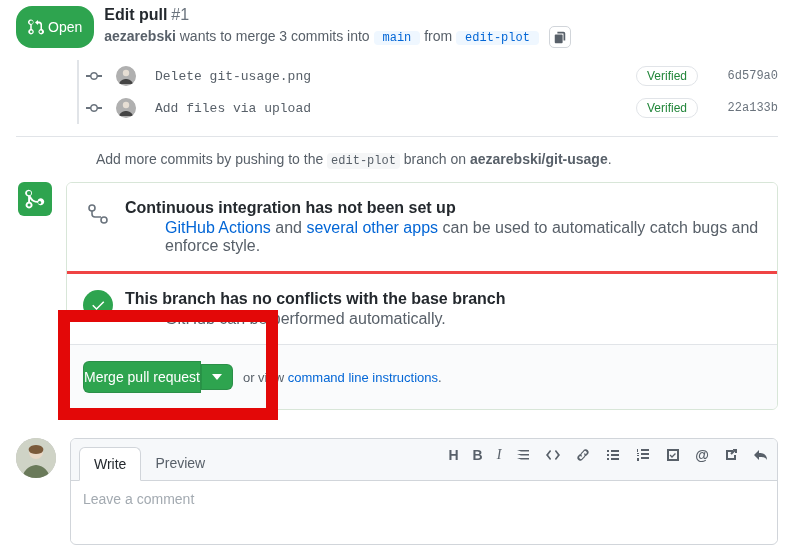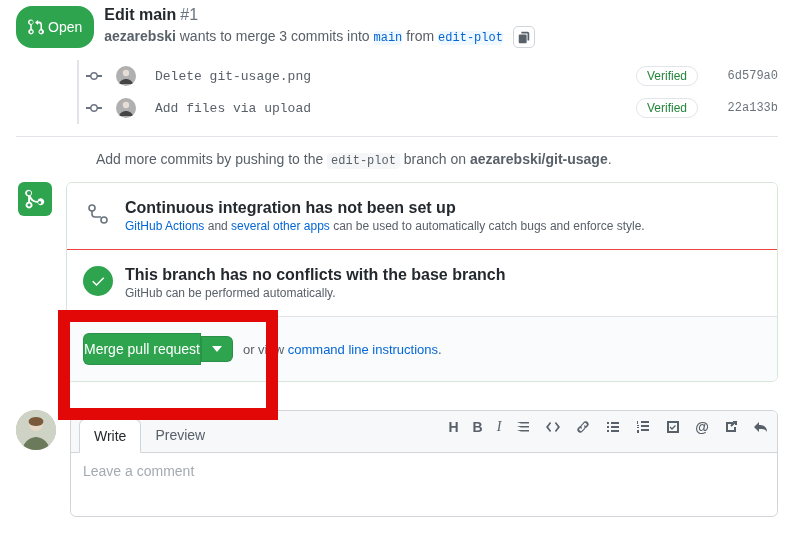--- a/index.html
+++ b/index.html
@@ -31,21 +31,21 @@
   .state-badge svg { fill: #fff; }
   .header-right { margin-left: 10px; }
   .title-line { display: flex; align-items: baseline; gap: 4px; }
   .pr-title { font-size: 16px; font-weight: 600; }
   .pr-num { font-size: 16px; color: #6a737d; font-weight: 400; }
   .meta-line { font-size: 14px; color: #586069; margin-top: 2px; }
   .meta-line strong { color: #586069; }
   .branch-chip {
     color: #0366d6;
     background: #eff7ff;
-    padding: 0 0;
+    padding: 0 9px;
     border-radius: 4px;
     font-size: 12px;
   }
   .copy-btn {
     display: inline-flex;
     vertical-align: middle;
     width: 22px; height: 22px;
     align-items: center; justify-content: center;
     border: 1px solid #d1d5da;
     border-radius: 5px;
@@ -128,30 +128,30 @@
   .side-badge svg { fill: #fff; }
   .merge-panel {
     margin-left: 50px;
     flex: 1;
     border: 1px solid #d8e6d8;
     border-radius: 6px;
     overflow: hidden;
     position: relative;
   }
   .panel-sec { padding: 16px; background: #fff; display:flex; gap:12px; }
-  .panel-sep { border-top: 1px solid #ef4444; }
+  .panel-sep { border-top: 3px solid #ef4444; }
   .status-circle {
     width: 30px; height: 30px;
     border-radius: 50%;
     background: #2ea44f;
     display:flex; align-items:center; justify-content:center;
     flex-shrink:0;
   }
   .sec-body .sec-title { font-weight: 600; font-size: 16px; color: #24292e; }
-  .sec-body .sec-sub { font-size: 12px; color: #586069; margin-top: 2px; }
+  .sec-body .sec-sub { font-size: 16px; color: #586069; margin-top: 2px; margin-left: 40px; }
   .ci-icon {
     width:30px;height:30px;display:flex;align-items:center;justify-content:center;
     flex-shrink:0;
   }
 
   .merge-footer {
     padding: 16px;
     background: #fafbfc;
     border-top: 1px solid #e1e4e8;
     display:flex; align-items:center; gap:0;
@@ -256,21 +256,21 @@
 
 <div class="header">
   <div class="state-badge">
     <svg width="16" height="16" viewBox="0 0 16 16">
         <path d="M5 3.25a1.75 1.75 0 1 1-3.5 0 1.75 1.75 0 0 1 3.5 0zM3.25 6a2.75 2.75 0 1 0-1 0v4a2.75 2.75 0 1 0 1.5 0V6h-.5zM11 2.5h-1V1l-3 2.5 3 2.5V4.5h1c.83 0 1.5.67 1.5 1.5v4a2.75 2.75 0 1 0 1.5 0V6A3 3 0 0 0 11 2.5zM3.25 11.5a1.25 1.25 0 1 1 0 2.5 1.25 1.25 0 0 1 0-2.5zm9.5 0a1.25 1.25 0 1 1 0 2.5 1.25 1.25 0 0 1 0-2.5z"></path>
       </svg>
     <span>Open</span>
   </div>
   <div class="header-right">
     <div class="title-line">
-      <span class="pr-title">Edit main</span>
+      <span class="pr-title">Edit pull</span>
       <span class="pr-num">#1</span>
     </div>
     <div class="meta-line">
       <strong>aezarebski</strong><span> wants to merge 3 commits into </span><span class="branch-chip mono">main</span><span> from </span><span class="branch-chip mono">edit-plot</span>
       <span class="copy-btn">
         <svg width="14" height="14" viewBox="0 0 16 16">
             <path fill="#586069" d="M5 2h7a2 2 0 0 1 2 2v8h-2V4H5V2zM3 5h7a1 1 0 0 1 1 1v8a1 1 0 0 1-1 1H3a1 1 0 0 1-1-1V6a1 1 0 0 1 1-1z"></path>
           </svg>
       </span>
     </div>

